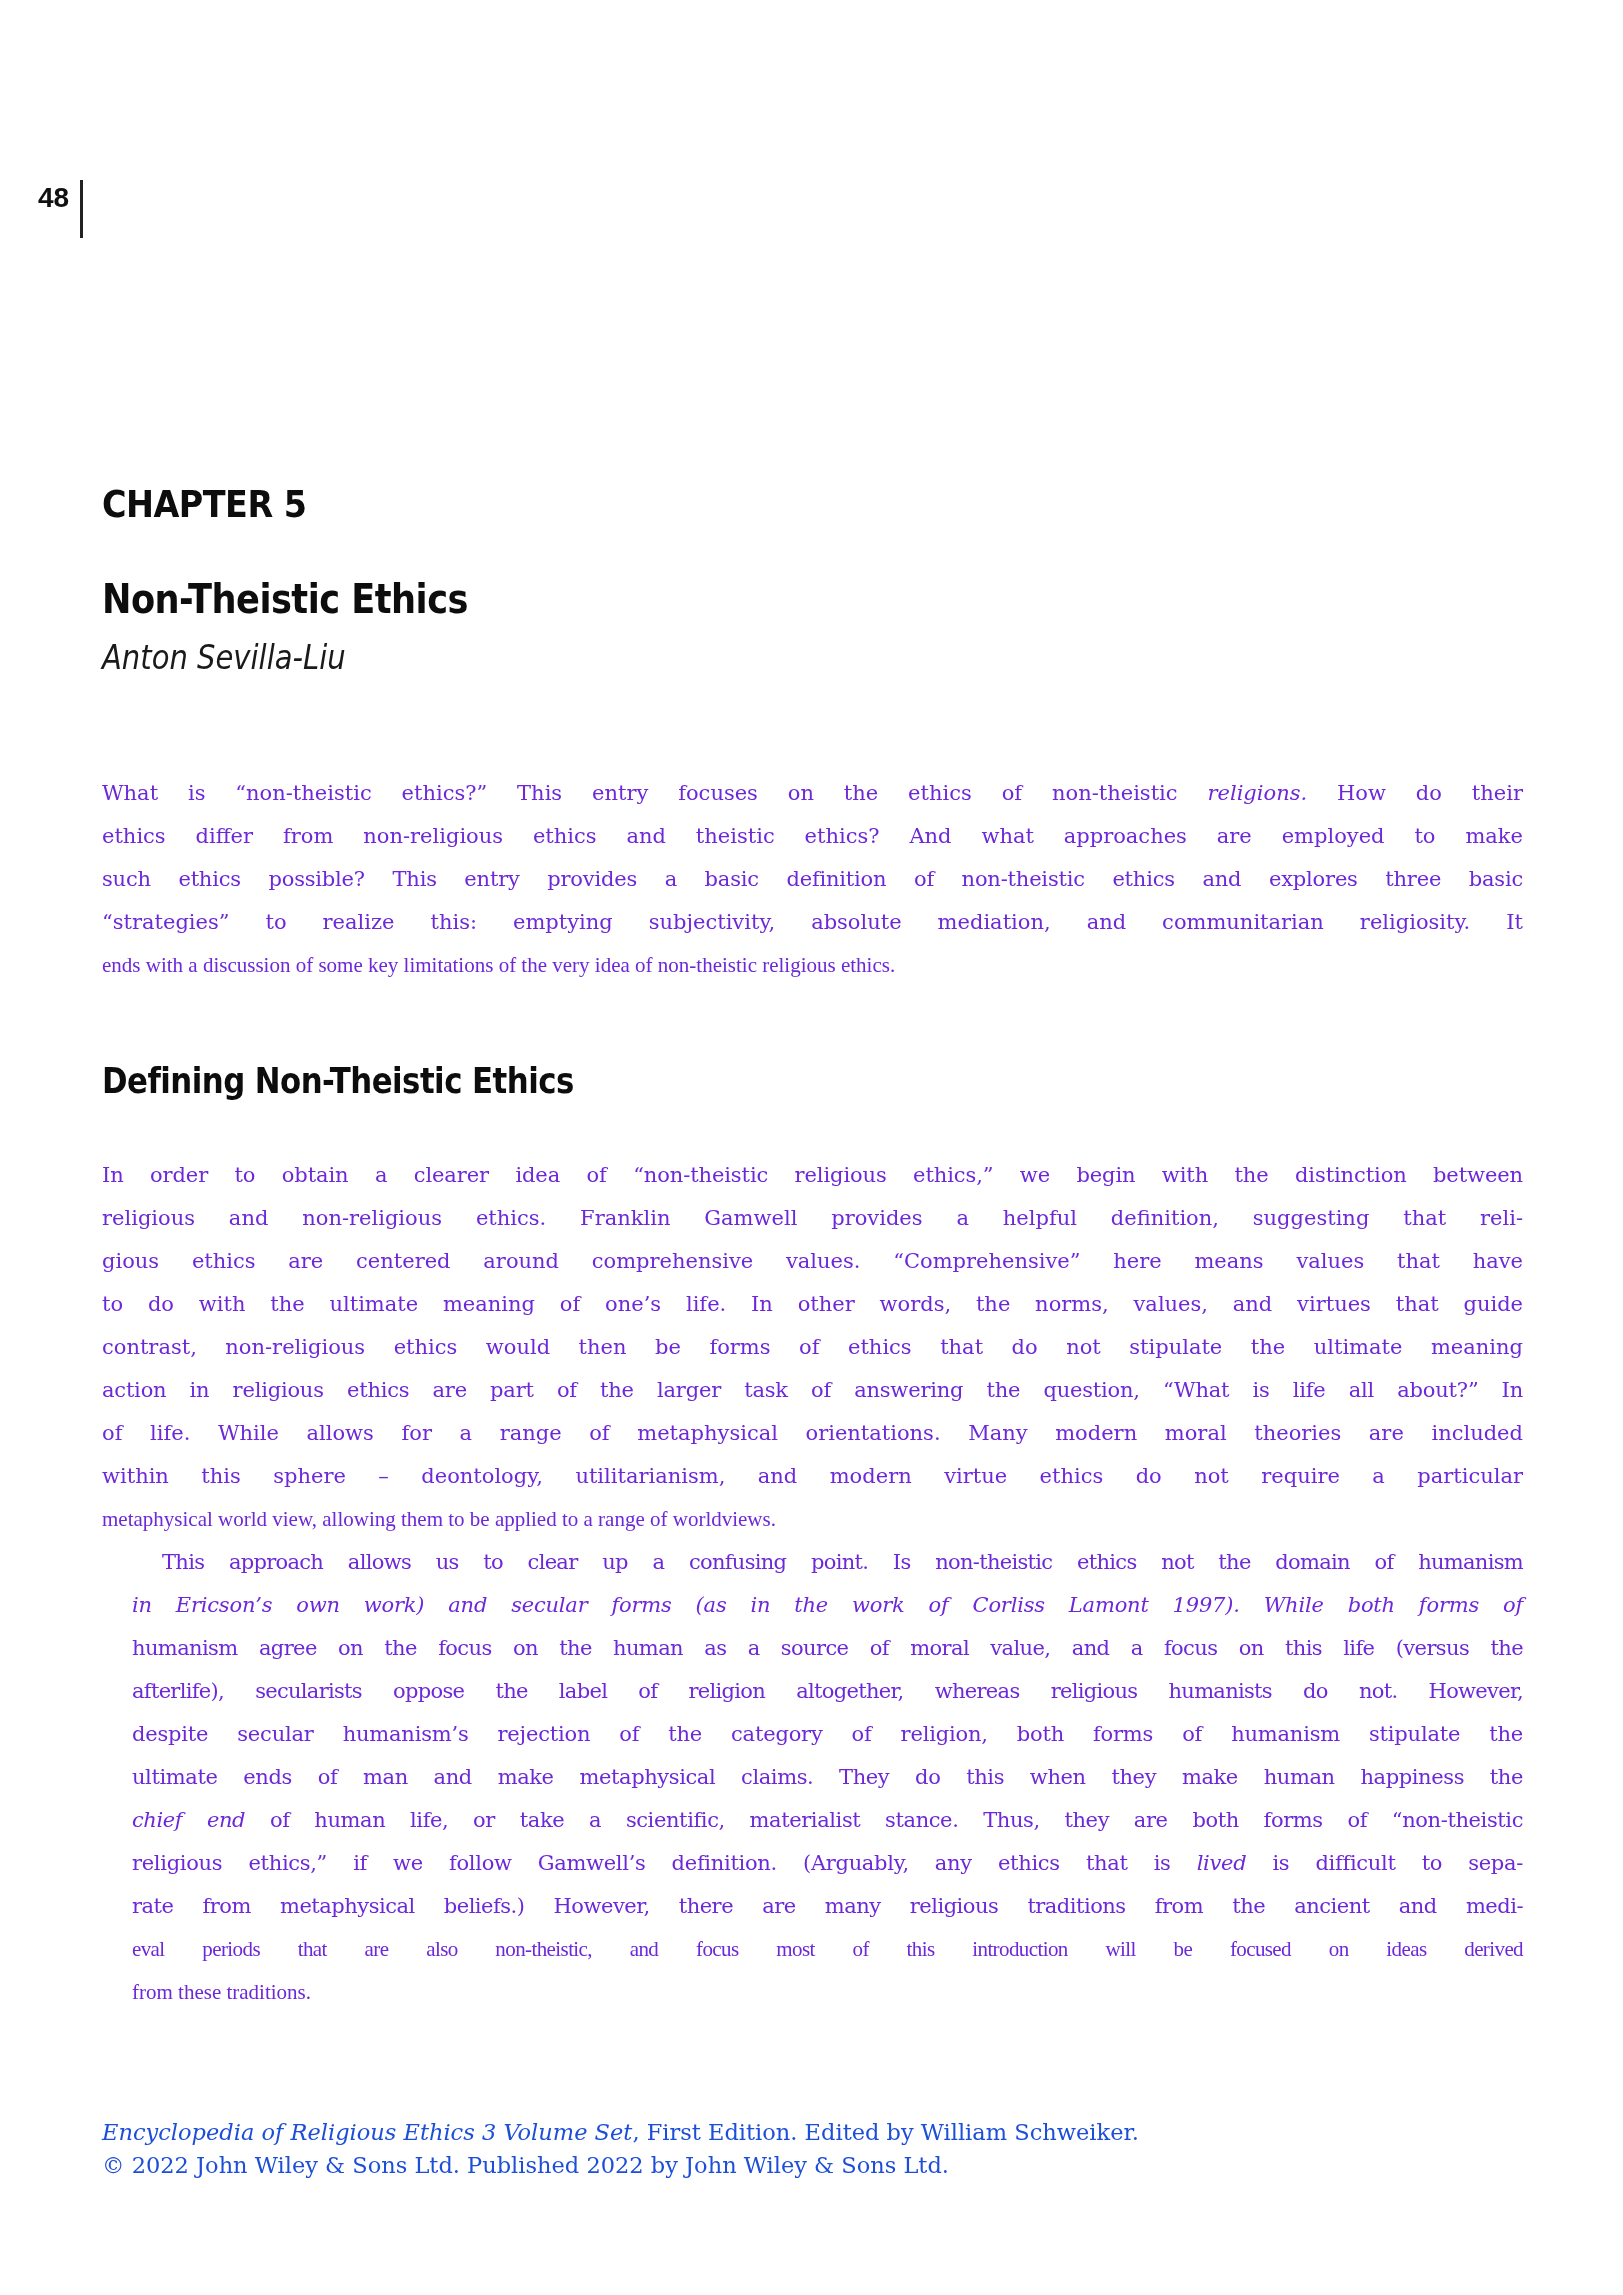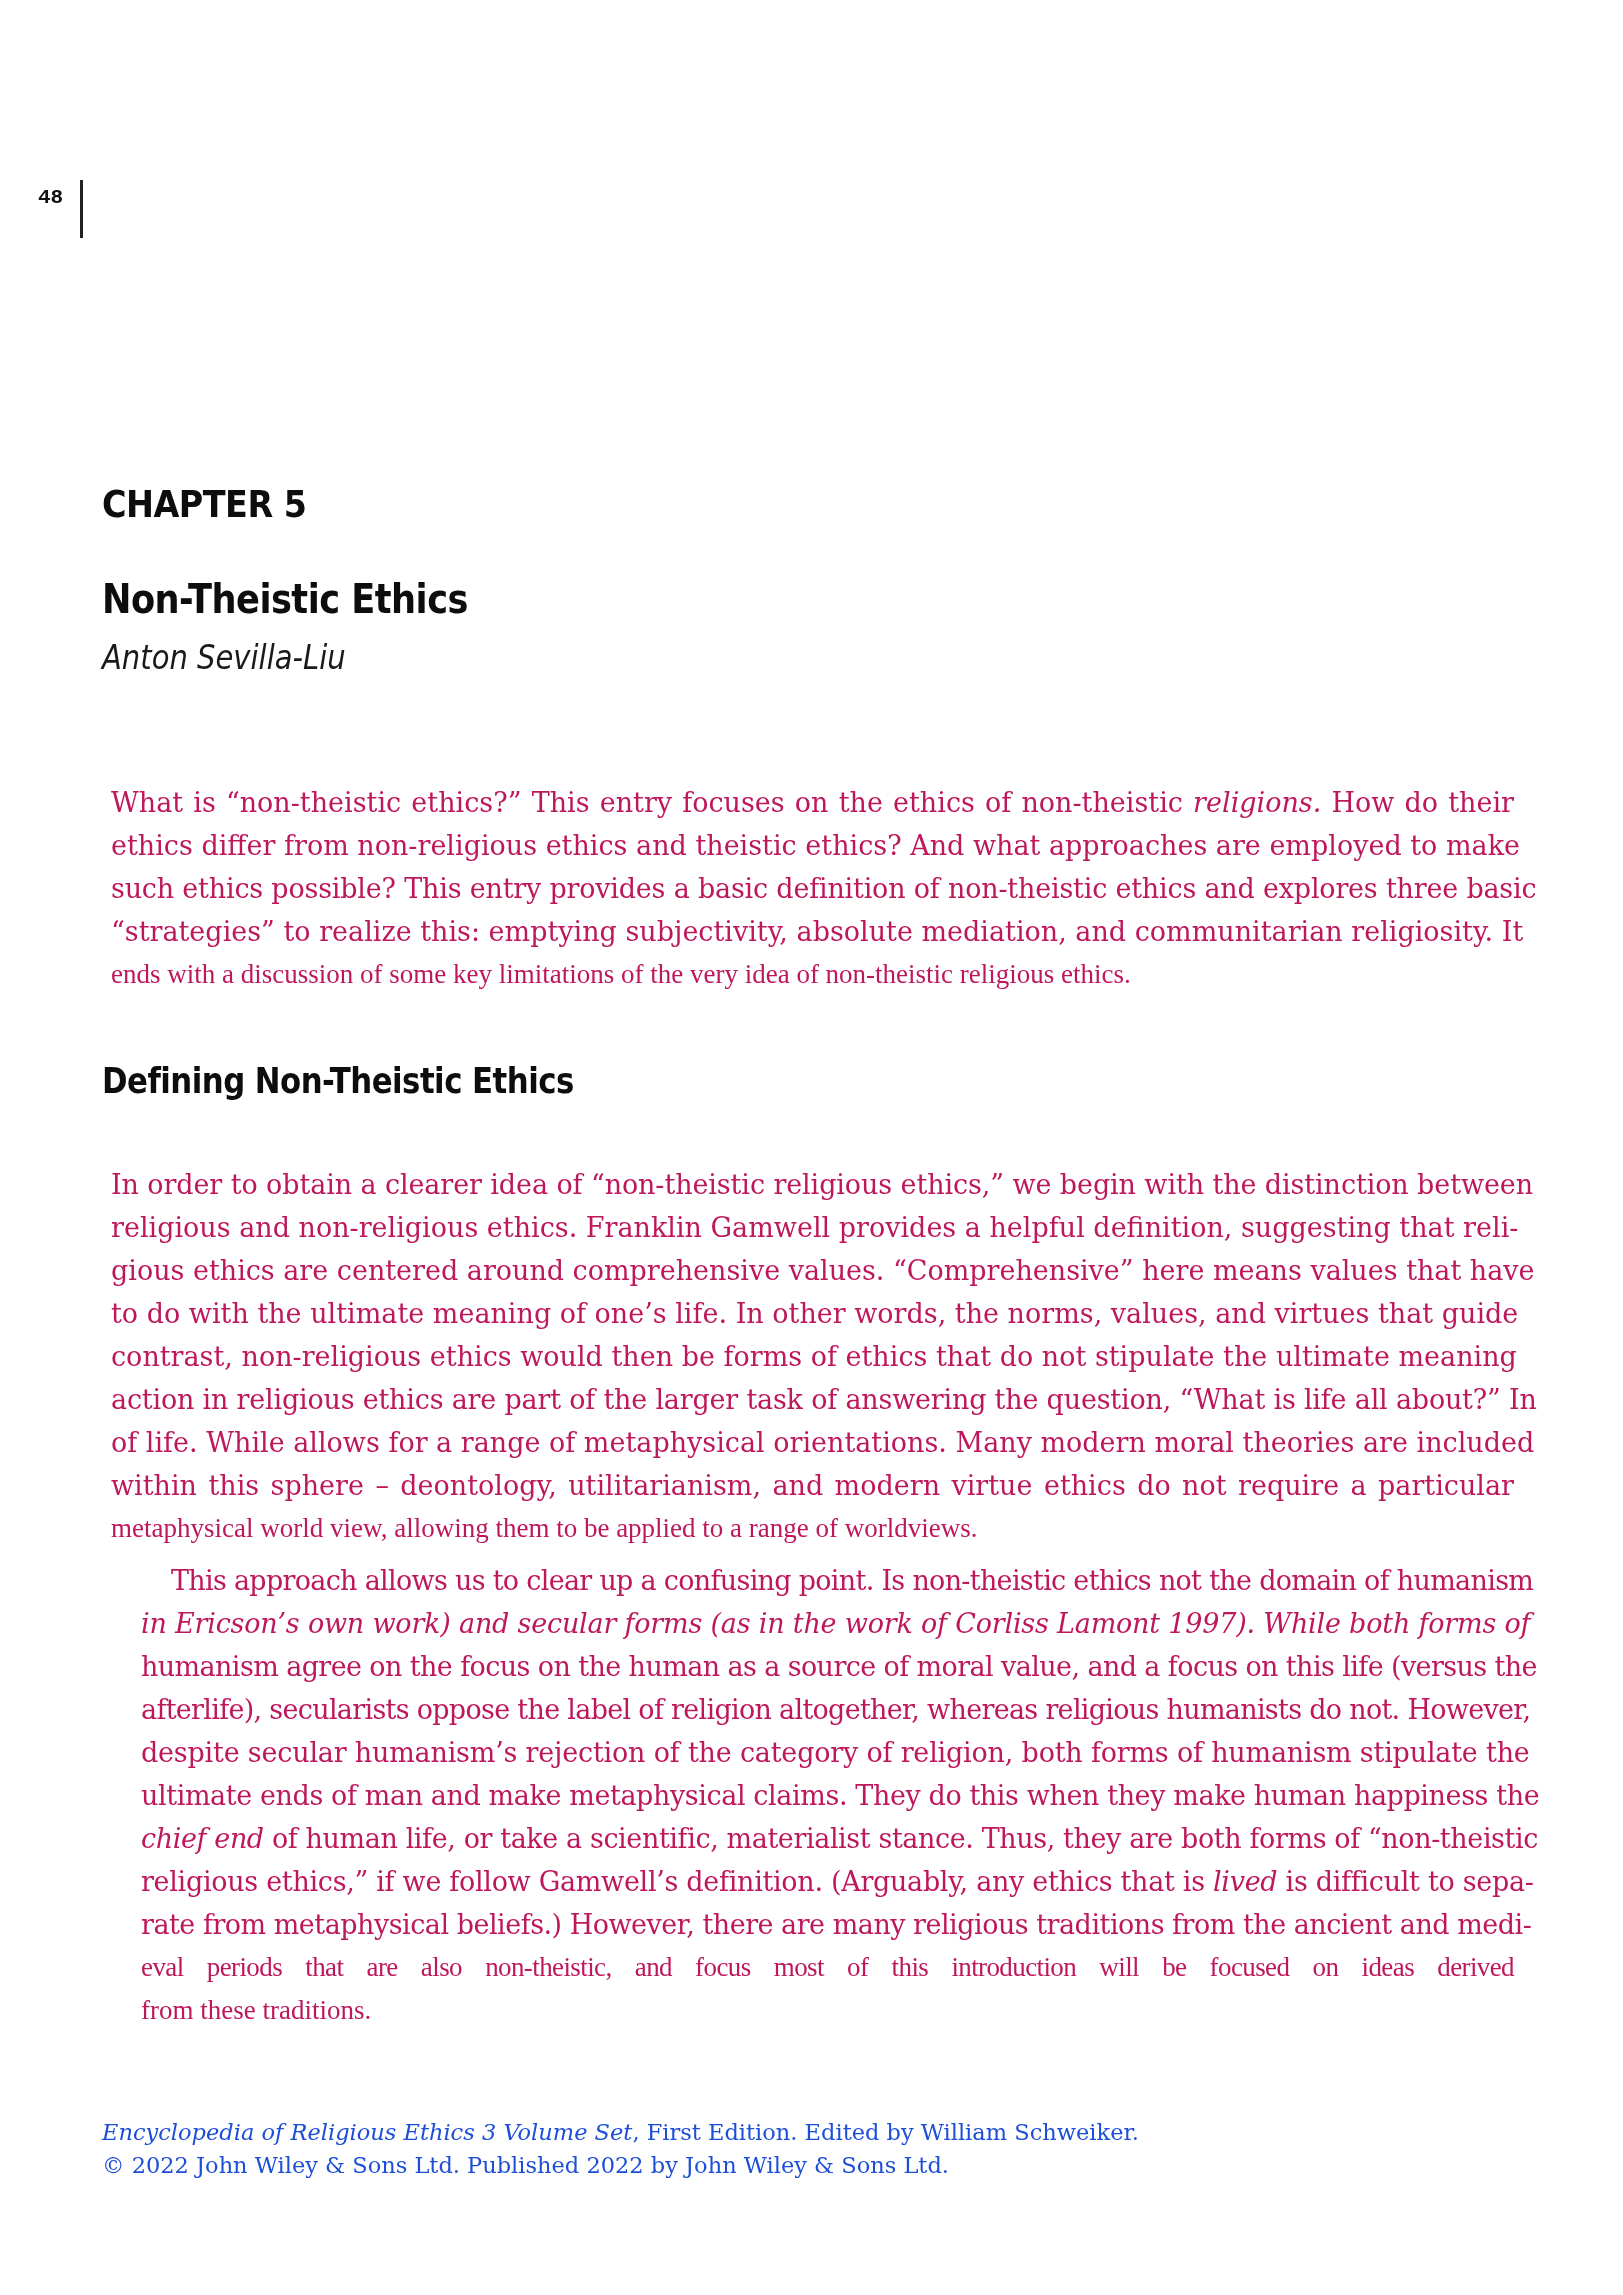--- a/index.html
+++ b/index.html
@@ -11,23 +11,23 @@
       width: 1623px;
       height: 2295px;
       position: relative;
       overflow: hidden;
       color: #1a1a1a;
     }
     .page-number {
       position: absolute;
       left: 38px;
       top: 185px;
-      font-family: Liberation Mono, monospace;
+      font-family: Liberation Sans, sans-serif;
       font-weight: bold;
-      font-size: 21px;
+      font-size: 28px;
       line-height: 25px;
       color: #111;
     }
     .page-rule {
       position: absolute;
       left: 80px;
       top: 180px;
       width: 3.1px;
       height: 58px;
       background: #222;
@@ -65,26 +65,26 @@
       font-family: "DejaVu Sans", sans-serif;
       font-style: italic;
       font-size: 33px;
       line-height: 40px;
       color: #1a1a1a;
       transform: scaleX(0.88);
       transform-origin: left top;
     }
     .body-text {
       font-family: "DejaVu Serif", serif;
-      font-size: 27px;
+      font-size: 21px;
       line-height: 43px;
-      color: #be185d;
+      color: #6d28d9;
       text-align: justify;
       hyphens: manual;
-      margin: 9px;
+      margin: 0;
     }
     .abstract {
       position: absolute;
       left: 102px;
       top: 772px;
       width: 1421px;
     }
     .section-heading {
       position: absolute;
       left: 102px;

